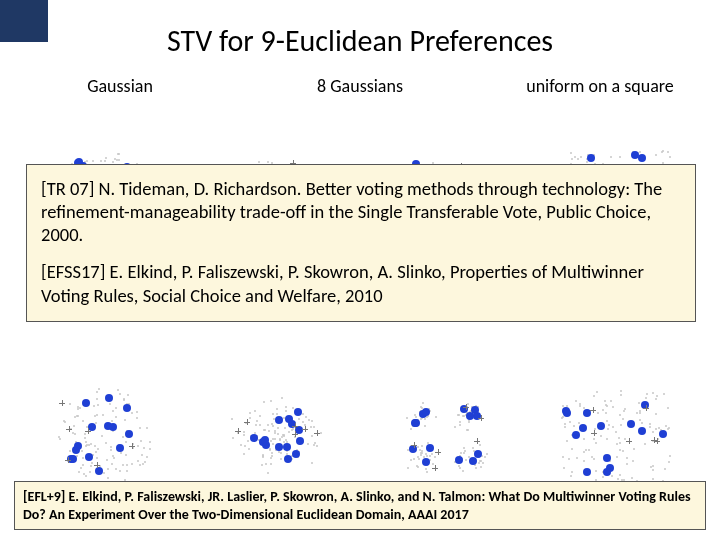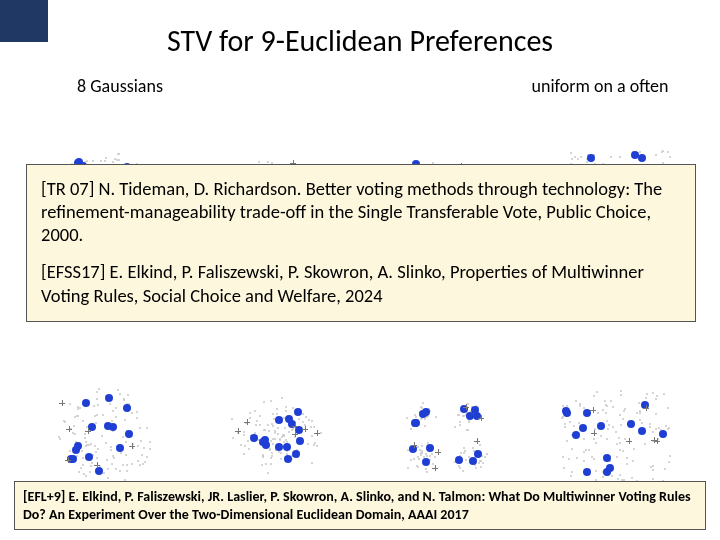--- a/index.html
+++ b/index.html
@@ -102,23 +102,24 @@
   }
 </style>
 </head>
 <body>
 
 <div class="corner"></div>
 
 <div class="title">STV for 9-Euclidean Preferences</div>
 
 <div class="headers">
+  <div class="col">Gaussian</div>
   <div class="col">8 Gaussians</div>
   <div class="col">uniform on
-a often</div>
+a square</div>
 </div>
 
 <div class="plots-row plots-top">
   <div class="plot" id="pt0">
       <div class="bg-dot" style="left: 65.3193px; top: 46.9906px;"></div>
       <div class="bg-dot" style="left: 29.7448px; top: 54.4179px;"></div>
       <div class="bg-dot" style="left: 67.014px; top: 94.2466px;"></div>
       <div class="bg-dot" style="left: 58.4645px; top: 26.7399px;"></div>
       <div class="bg-dot" style="left: 103.672px; top: 54.8426px;"></div>
       <div class="bg-dot" style="left: 117.601px; top: 64.585px;"></div>
@@ -1251,18 +1252,18 @@
       <div class="cross" style="left: 53.6806px; top: 52.5625px;"></div>
       <div class="cross" style="left: 105.862px; top: 28.0811px;"></div>
       <div class="cross" style="left: 116.84px; top: 61.429px;"></div>
       <div class="cross" style="left: 114.391px; top: 60.1369px;"></div>
       <div class="cross" style="left: 52.9614px; top: 30.2542px;"></div>
     </div>
 </div>
 
 <div class="overlay">
   <p>[TR 07] N. Tideman, D. Richardson. Better voting methods through technology: The  refinement-manageability trade-off in the Single Transferable Vote, Public Choice, 2000.</p>
-  <p>[EFSS17] E. Elkind, P. Faliszewski, P. Skowron, A. Slinko, Properties of Multiwinner Voting Rules, Social Choice and Welfare, 2024</p>
+  <p>[EFSS17] E. Elkind, P. Faliszewski, P. Skowron, A. Slinko, Properties of Multiwinner Voting Rules, Social Choice and Welfare, 2010</p>
 </div>
 
 <div class="citation-box">
   <b>[EFL+9] E. Elkind, P. Faliszewski, JR. Laslier, P. Skowron, A. Slinko, and N. Talmon: What Do Multiwinner Voting Rules Do? An Experiment Over the Two-Dimensional Euclidean Domain, AAAI 2017</b>
 </div>
 
 </body></html>

